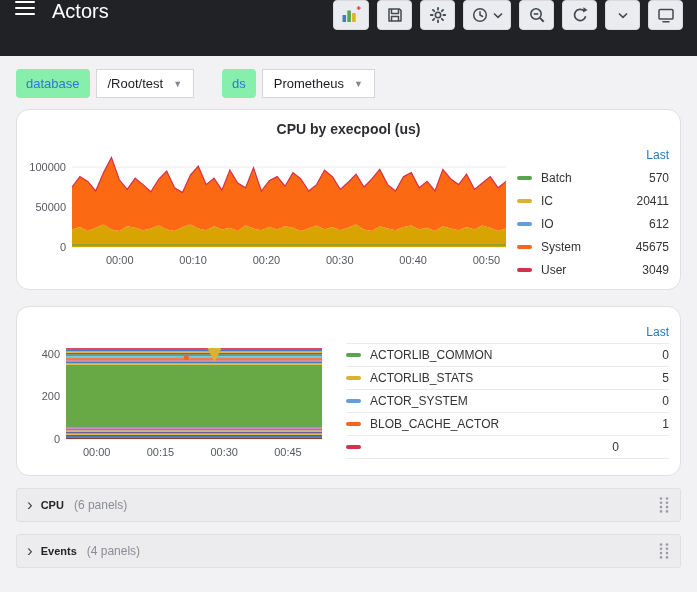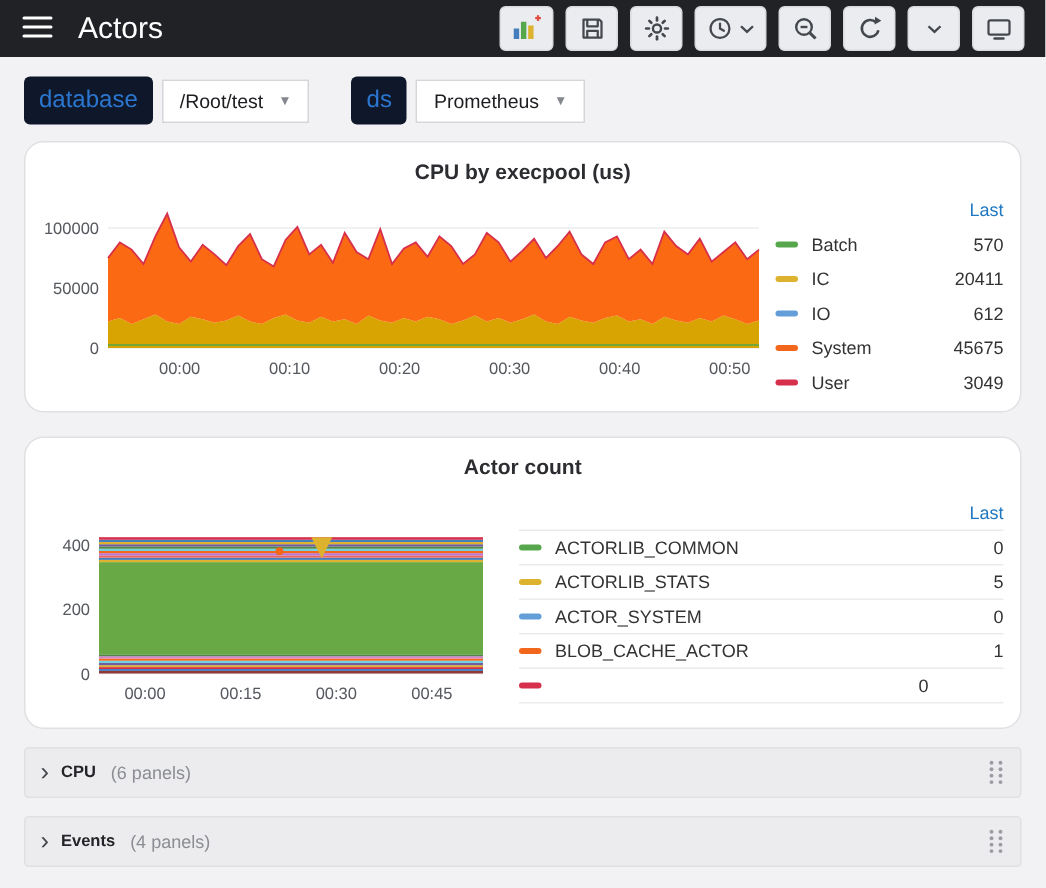--- a/index.html
+++ b/index.html
@@ -1,29 +1,29 @@
 <!DOCTYPE html>
 <html><head>
 <meta charset="utf-8">
 <style>
   *{box-sizing:border-box;margin:0;padding:0}
   html,body{width:697px;height:592px}
   body{font-family:"Liberation Sans",sans-serif;background:#f2f2f4;overflow:hidden}
 
   
-  .topbar{height:38px;background:#212226;display:flex;align-items:center;padding:0 14px;gap:16px}
+  .topbar{height:56px;background:#212226;display:flex;align-items:flex-start;padding:0 14px;gap:16px}
   .menu-btn{background:none;border:none;cursor:pointer;display:block}
   .app-title{color:#ffffff;font-size:20px;font-weight:400}
   .toolbar{margin-left:auto;display:flex;gap:8px;align-items:center}
   .tb-btn{height:30px;min-width:35px;padding:0 7px;background:#ebecef;border:1px solid #d9dade;
           border-radius:4px;display:flex;align-items:center;justify-content:center;gap:4px;cursor:pointer}
 
   
   .filterbar{display:flex;align-items:center;gap:6px;padding:13px 16px 11px}
-  .chip{background:#0f172a;color:#2b77d0;font-size:16px;padding:7px 10px;border-radius:4px}
+  .chip{background:#86efac;color:#2b77d0;font-size:13px;padding:7px 10px;border-radius:4px}
   .select{display:flex;align-items:center;gap:10px;background:#ffffff;border:1px solid #d5d6da;
           border-radius:0;padding:6px 11px;font-size:13px;color:#1c1d20;cursor:pointer}
   .select .chev{color:#84878d;font-size:9px}
   .fgap{width:16px}
 
   
   .panel{background:#ffffff;border:1px solid #e0e0e3;border-radius:13px;margin:0 16px;padding:8px 11px 8px}
   .panel-title{text-align:center;font-size:14px;font-weight:600;color:#2c2d30;padding:3px 0 6px;cursor:pointer}
   .panel-body{display:flex;align-items:flex-start;justify-content:space-between}
   .chart{flex:none}
@@ -195,21 +195,20 @@
         <div class="legend-row">
           <span class="swatch" style="background: rgb(214, 48, 76);"></span>
           <span class="name">User</span>
           <span class="val">3049</span>
         </div>
       </div>
   </div>
 </section>
 
 <section class="panel panel-actor" style="margin-top:16px">
-  <h2 class="panel-title">Actor count</h2>
   <div class="panel-body">
     <svg class="chart" width="300" height="132">
         <line x1="38" y1="18.66666666666667" x2="294" y2="18.66666666666667" stroke="#ececee" stroke-width="1"></line>
         <line x1="38" y1="61.333333333333336" x2="294" y2="61.333333333333336" stroke="#ececee" stroke-width="1"></line>
         <line x1="38" y1="104" x2="294" y2="104" stroke="#ececee" stroke-width="1"></line>
         <rect x="38" y="102.29333333333334" width="256" height="1.7066666666666634" fill="#8f3836"></rect>
         <rect x="38" y="101.01333333333334" width="256" height="1.2800000000000011" fill="#447ebc"></rect>
         <rect x="38" y="99.73333333333333" width="256" height="1.2800000000000011" fill="#d6304c"></rect>
         <rect x="38" y="98.45333333333333" width="256" height="1.2800000000000011" fill="#dcb22f"></rect>
         <rect x="38" y="96.96" width="256" height="1.4933333333333394" fill="#705da0"></rect>

